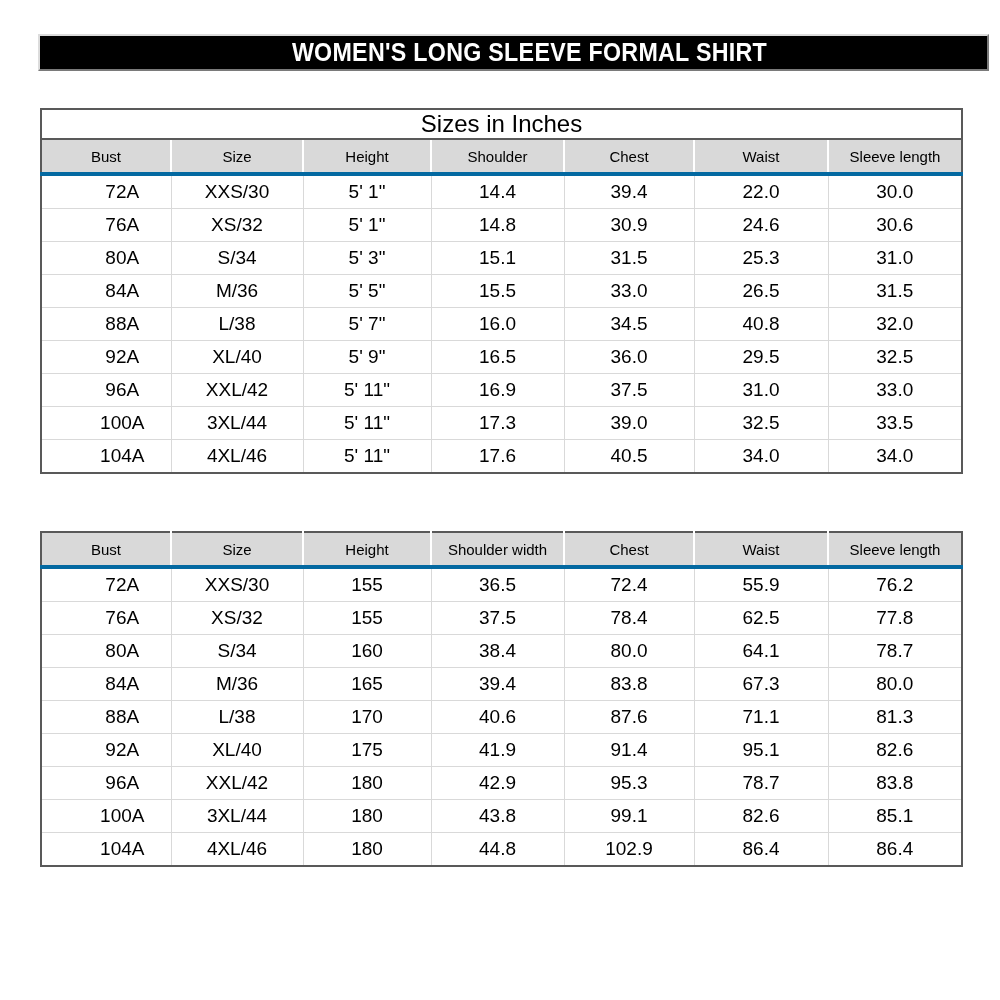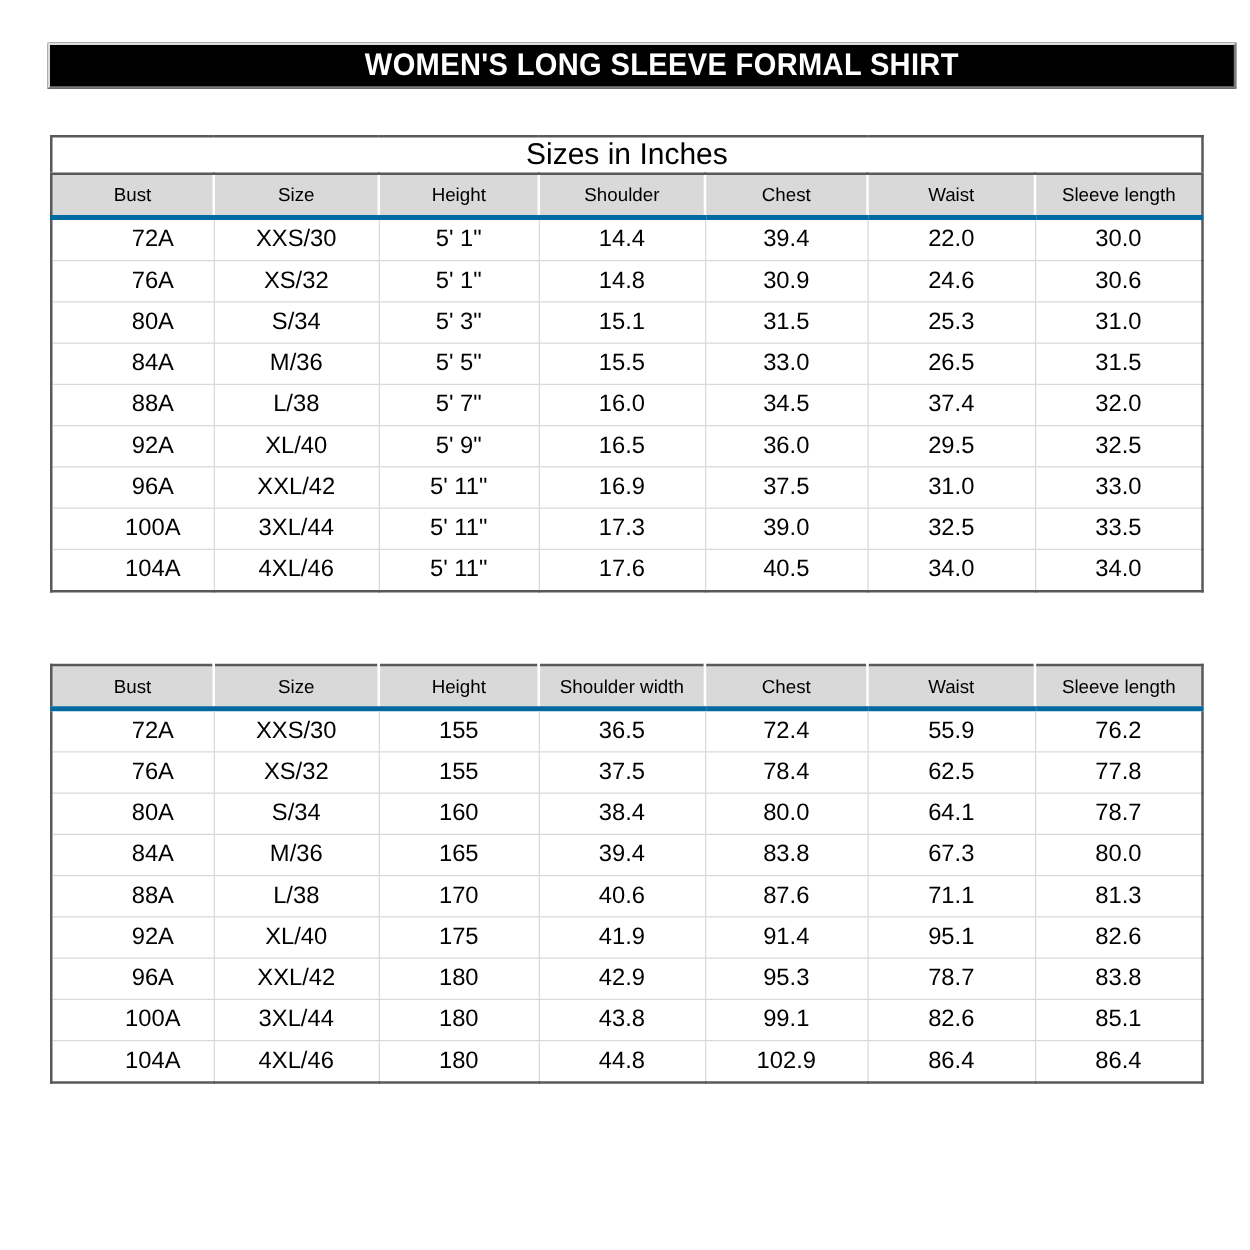--- a/index.html
+++ b/index.html
@@ -150,21 +150,21 @@
           <td>33.0</td>
           <td>26.5</td>
           <td>31.5</td>
         </tr>
         <tr class="data-row">
           <td>88A</td>
           <td>L/38</td>
           <td>5' 7"</td>
           <td>16.0</td>
           <td>34.5</td>
-          <td>37.4</td>
+          <td>40.8</td>
           <td>32.0</td>
         </tr>
         <tr class="data-row">
           <td>92A</td>
           <td>XL/40</td>
           <td>5' 9"</td>
           <td>16.5</td>
           <td>36.0</td>
           <td>29.5</td>
           <td>32.5</td>

